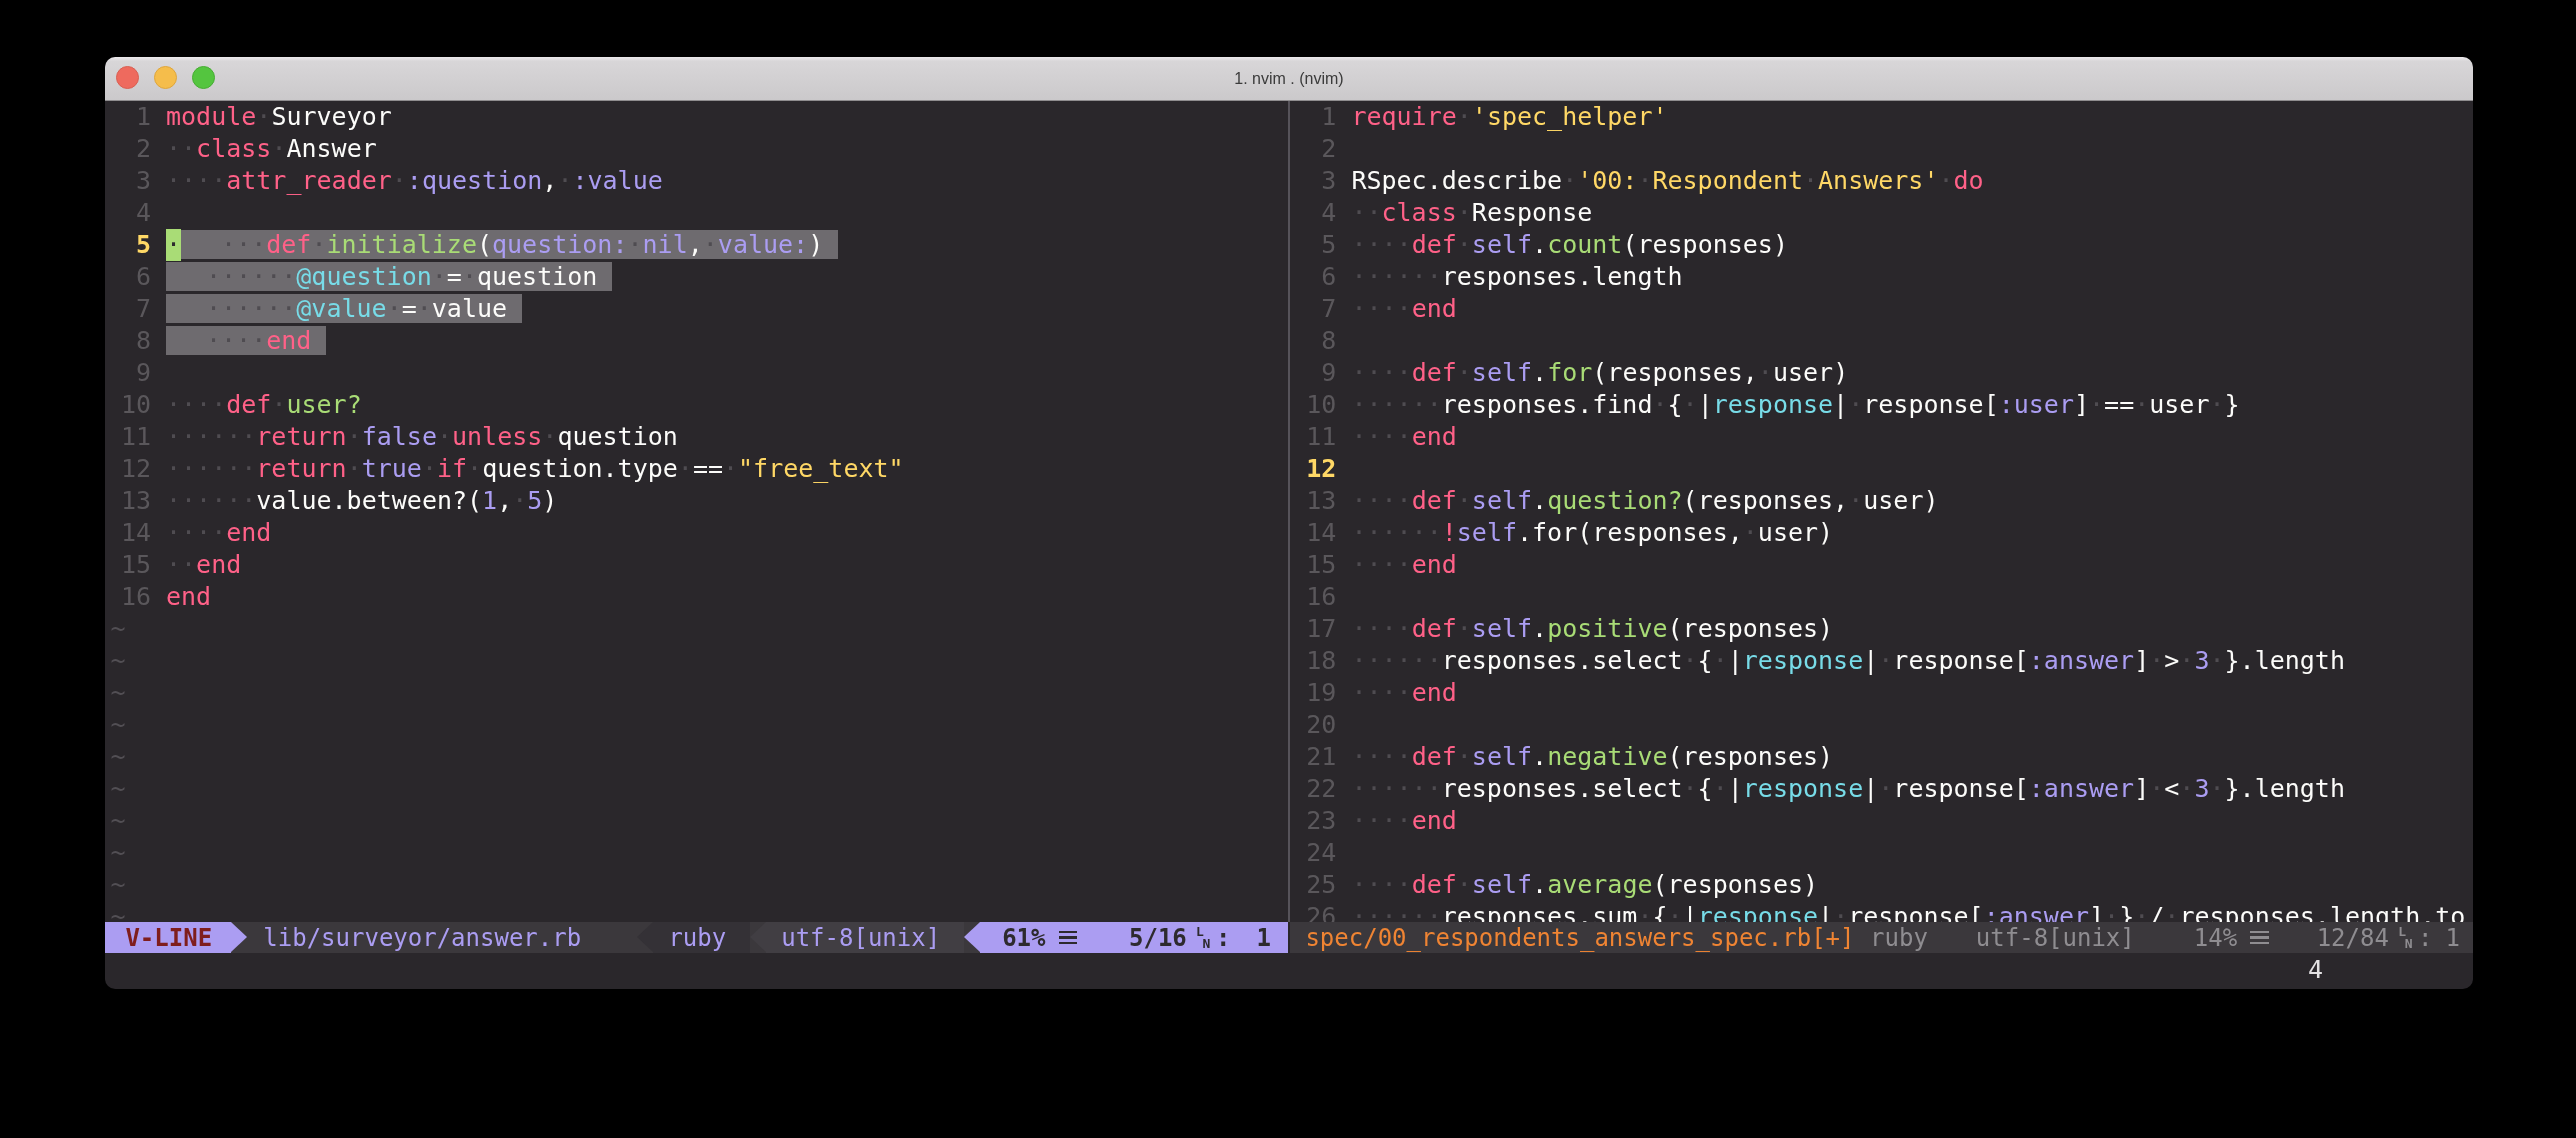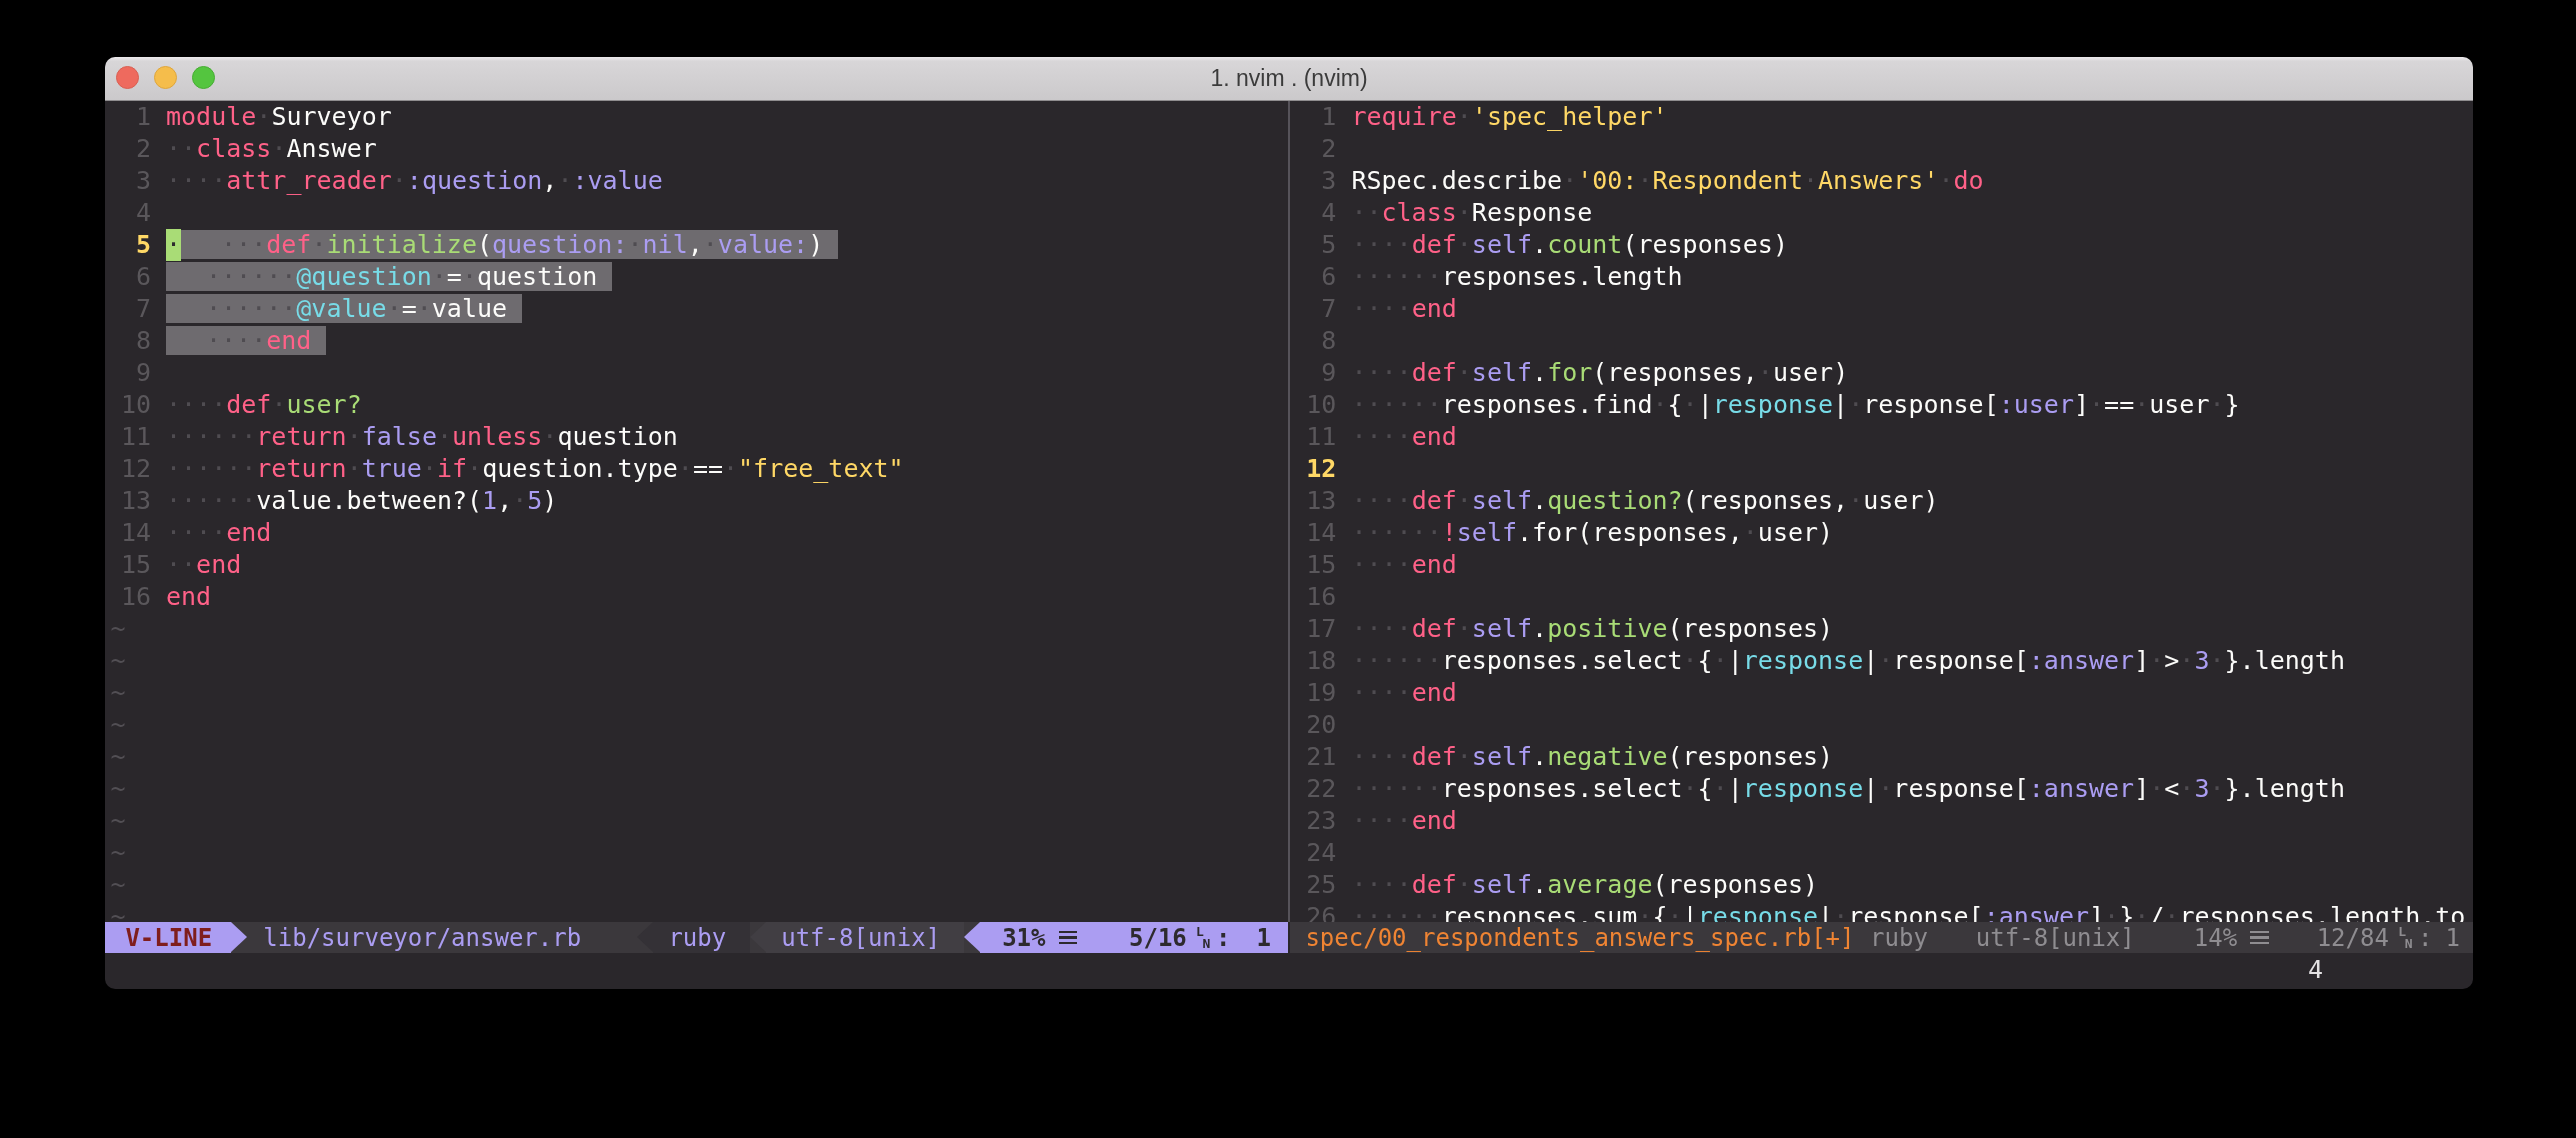--- a/index.html
+++ b/index.html
@@ -11,21 +11,21 @@
   .titlebar{height:43px;border-radius:10.2px 10.2px 0 0;position:relative;
             background:linear-gradient(to bottom,#eceaec 0%,#d8d6d8 10%,#cecccе 60%,#c9c7c9 100%);
             background:linear-gradient(to bottom,#eceaec 0%,#d8d6d8 10%,#cbc9cb 100%);
             border-bottom:1.9px solid #8f8d8f;}
   .lights{position:absolute;left:11px;top:9.3px;display:flex;gap:15px;}
   .light{width:23px;height:23px;border-radius:50%;box-sizing:border-box;}
   .light.red{background:#ee6a5e;border:0.9px solid #d95f52;}
   .light.yellow{background:#f5bd4b;border:0.9px solid #dfa63c;}
   .light.green{background:#54c53f;border:0.9px solid #46ad33;}
   .wtitle{position:absolute;left:0;right:0;top:0;height:43px;line-height:43px;text-align:center;
-          font-family:"Liberation Sans", sans-serif;font-size:23px;color:#3b3b3b;}
+          font-family:"Liberation Sans", sans-serif;font-size:16px;color:#3b3b3b;}
   
   .editor{display:flex;height:821px;}
   .pane{width:1183px;overflow:hidden;}
   .vsplit{width:2.8px;background:var(--bg);position:relative;}
   .vsplit:after{content:"";position:absolute;left:0;top:0;bottom:0;width:1.9px;background:#56535a;}
   .crow{height:32px;line-height:32px;display:flex;white-space:pre;font-size:25px;}
   .lnum{flex:0 0 46px;text-align:right;color:var(--linenr);}
   .lnum.numhl{color:var(--numhl);font-weight:bold;}
   .lcode{padding-left:15px;white-space:pre;}
   .tilde{padding-left:5.6px;color:var(--tilde);}
@@ -149,21 +149,21 @@
       <span class="seg mode">V-LINE</span>
       <span class="tri-r-mode"></span>
       <span class="seg file">lib/surveyor/answer.rb</span>
       <span class="flexspace"></span>
       <span class="tri-l d1"></span>
       <span class="seg ft">ruby</span>
       <span class="tri-l d2"></span>
       <span class="seg enc">utf-8[unix]</span>
       <span class="tri-l pu"></span>
       <span class="seg pos">
-          <span>31%</span>
+          <span>61%</span>
           <span class="trigram"></span>
           <span class="pos-gap"></span>
           <span>5/16</span>
           <span class="lng">
             <i>L</i>
             <i>N</i>
           </span>
           <span>:</span>
           <span class="pos-gap" style="width:26px"></span>
           <span>1</span>

